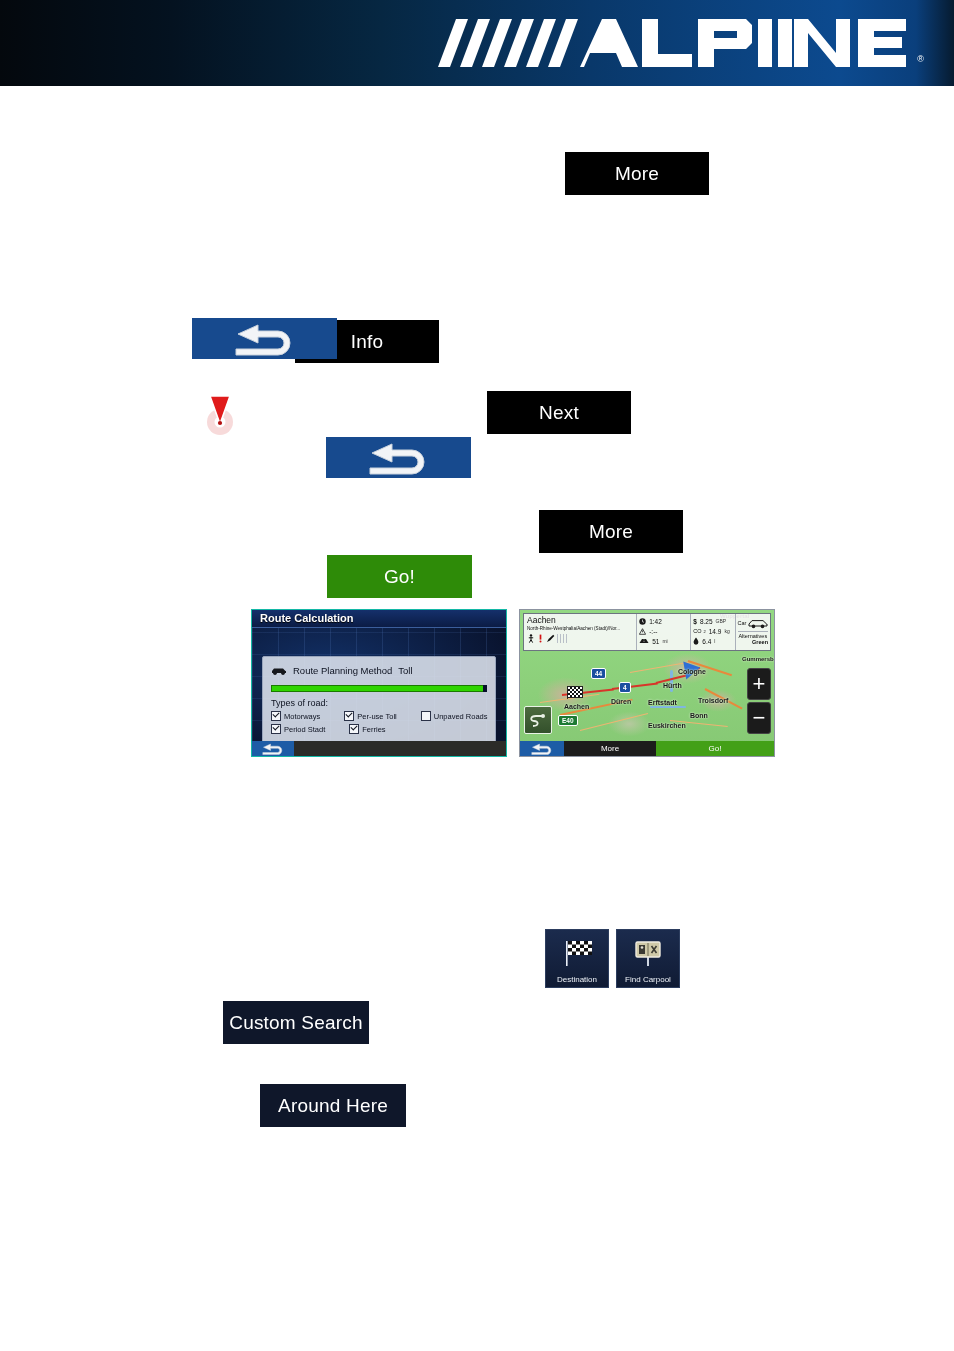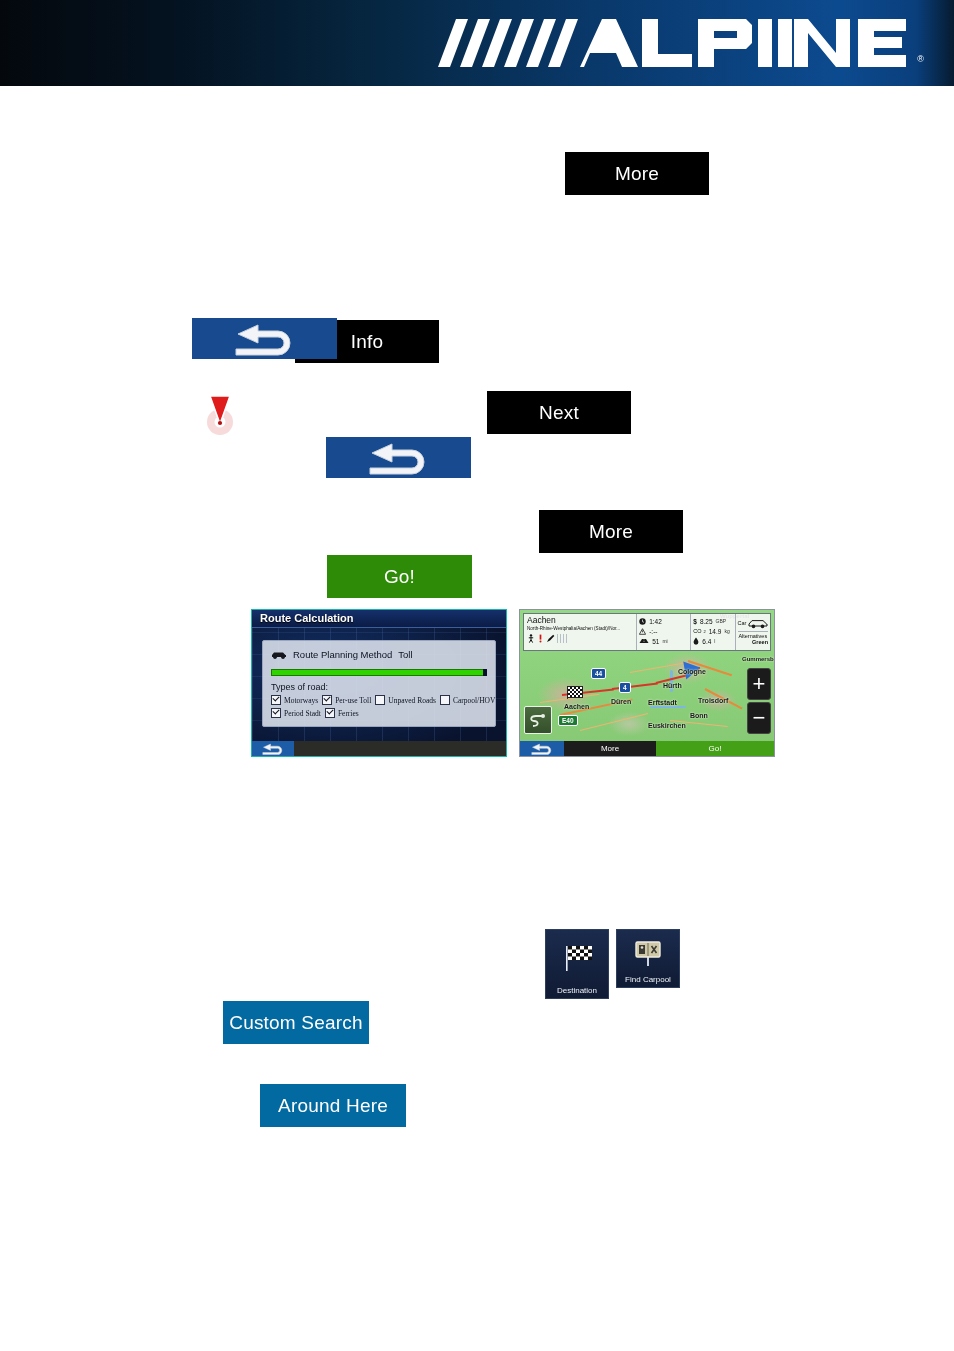--- a/index.html
+++ b/index.html
@@ -51,21 +51,21 @@
     display: flex;
     align-items: center;
     justify-content: center;
     color: #ffffff;
     font-size: 19px;
     letter-spacing: .2px;
     font-family: "Liberation Sans", sans-serif;
   }
   .btn-black { background: #000000; }
   .btn-green { background: #2e8b08; }
-  .btn-navy  { background: #0369a1; }
+  .btn-navy  { background: #0f172a; }
 
   
   .back-btn {
     position: absolute;
     background: #174a8e;
     display: flex;
     align-items: center;
     justify-content: center;
   }
 
@@ -103,21 +103,21 @@
     text-shadow: 0 1px 1px #000;
   }
   .rc-titlebar {
     position: absolute;
     left: 0; top: 0; right: 0; height: 17px;
     background: linear-gradient(to bottom, #15306b 0%, #0b1c45 100%);
     border-bottom: 1px solid #3b5e9c;
   }
   .rc-panel {
     position: absolute;
-    left: 10px; top: 30px; right: 10px;
+    left: 10px; top: 46px; right: 10px;
     height: 85px;
     background: rgba(222,228,238,.88);
     border: 1px solid #9aa6bd;
     border-radius: 2px;
   }
   .rc-row1 {
     position: absolute;
     left: 8px; top: 8px;
     display: flex;
     align-items: center;
@@ -144,23 +144,22 @@
     color: #0d1220;
     font-size: 9px;
   }
   .rc-checks {
     position: absolute;
     left: 8px; top: 54px; right: 6px;
   }
   .rc-check-line {
     display: flex;
     align-items: center;
-    gap: 4px;
+    gap: 24px;
     margin-bottom: 3px;
-    font-family: Liberation Serif, serif;
   }
   .rc-check {
     display: flex;
     align-items: center;
     gap: 3px;
     color: #0d1220;
     font-size: 7.5px;
     white-space: nowrap;
   }
   .cbox {
@@ -682,21 +681,21 @@
     </div>
     <div class="mf-more">
       <span>More</span>
     </div>
     <div class="mf-go">
       <span>Go!</span>
     </div>
   </div>
 </div>
 
-<div class="tile" style="left:545px; top:929px; width:64px; height:70px;">
+<div class="tile" style="left:545px; top:929px; width:64px; height:59px;">
   <div class="tile-icon">
     <svg width="36" height="30" viewBox="0 0 36 30">
       <rect x="7" y="3" width="1.6" height="25" fill="#e9eef7"></rect>
       <g>
         <rect x="9" y="3" width="24" height="14" fill="#ffffff"></rect>
         <g fill="#111111">
           <rect x="9" y="3" width="4" height="3.5"></rect>
           <rect x="17" y="3" width="4" height="3.5"></rect>
           <rect x="25" y="3" width="4" height="3.5"></rect>
           <rect x="13" y="6.5" width="4" height="3.5"></rect>

